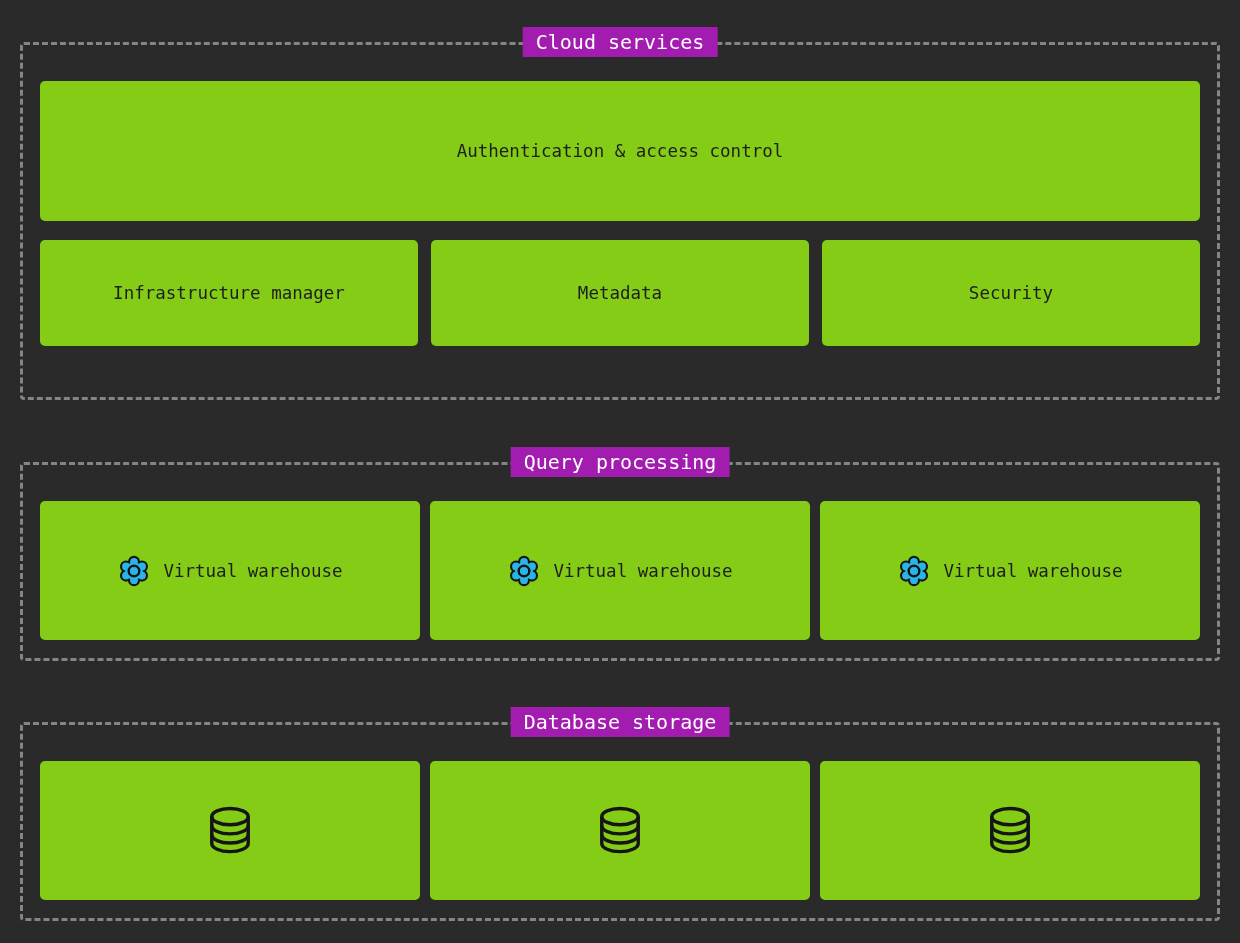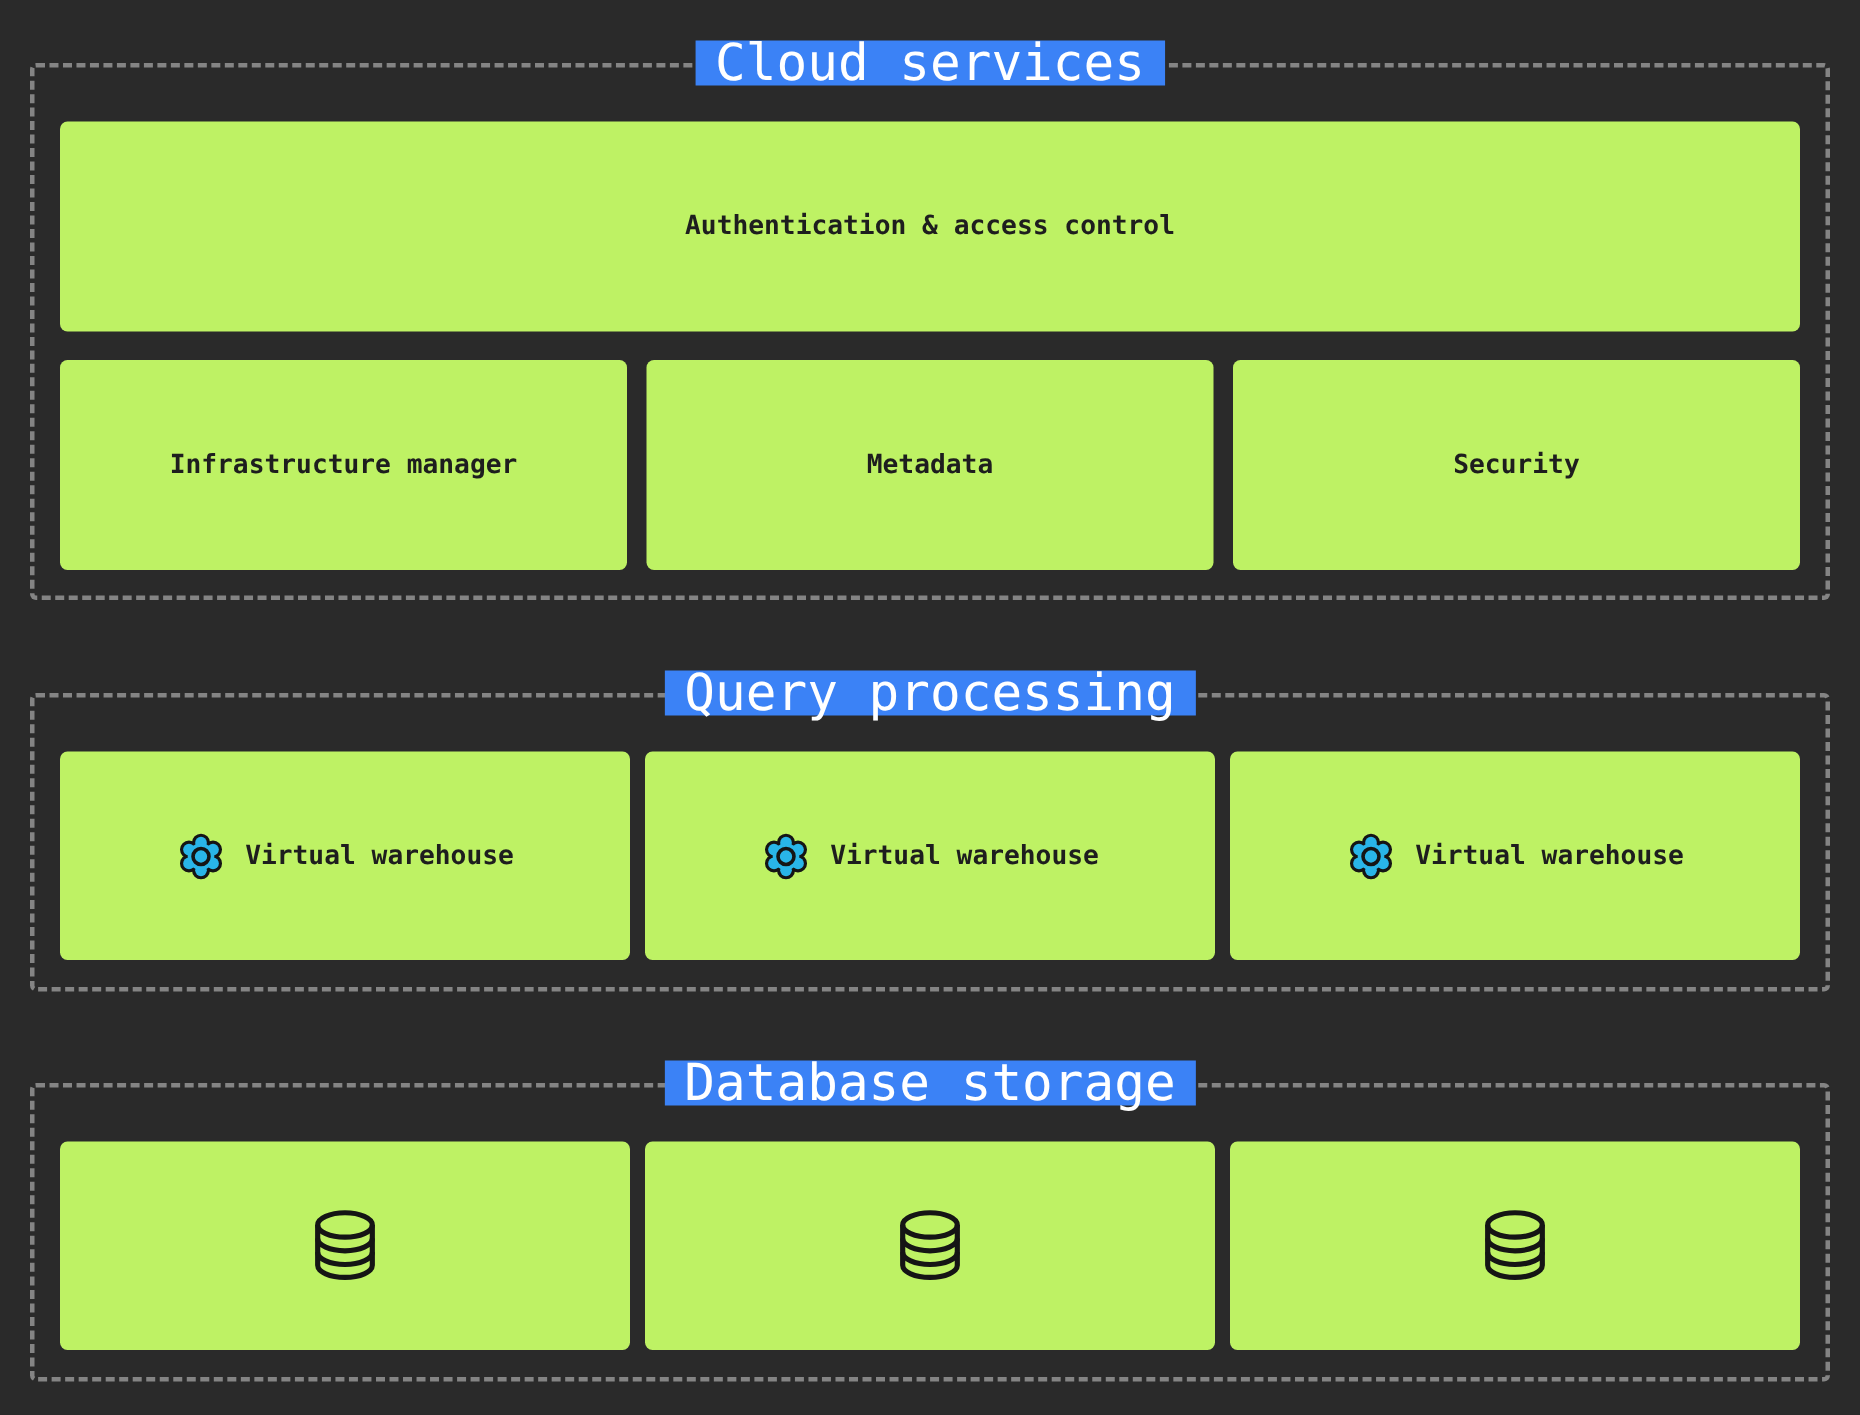--- a/index.html
+++ b/index.html
@@ -23,42 +23,42 @@
     padding: 36px 17px 17px 17px;
   }
   #sec-cloud  { top: 42px;  height: 358px; }
   #sec-query  { top: 462px; height: 199px; }
   #sec-db     { top: 722px; height: 199px; }
   .group-title {
     position: absolute;
     top: -18px;
     left: 50%;
     transform: translateX(-50%);
-    background: #3b82f6;
+    background: #a21caf;
     padding: 0 13px;
-    font-size: 34px;
+    font-size: 20px;
     line-height: 30px;
     font-weight: 500;
     color: #FFFFFF;
     white-space: nowrap;
   }
   .node {
-    background: #bef264;
+    background: #84cc16;
     border-radius: 5px;
     color: #1E1E1E;
     font-size: 17.5px;
-    font-weight: 700;
+    font-weight: 400;
     display: flex;
     align-items: center;
     justify-content: center;
   }
   .banner { height: 140px; margin-bottom: 19px; }
   .row { display: flex; }
   .row-4 { gap: 13px; }
-  .row-4 .node { flex: 1; height: 140px; }
+  .row-4 .node { flex: 1; height: 106px; }
   .row-3 { gap: 10px; }
   .row-3 .node { flex: 1; height: 139px; }
   .node-vw { flex-direction: row; gap: 12px; }
   .icon { display: flex; align-items: center; justify-content: center; line-height: 0; }
 </style>
 </head>
 <body>
 
 <div class="page">
 

